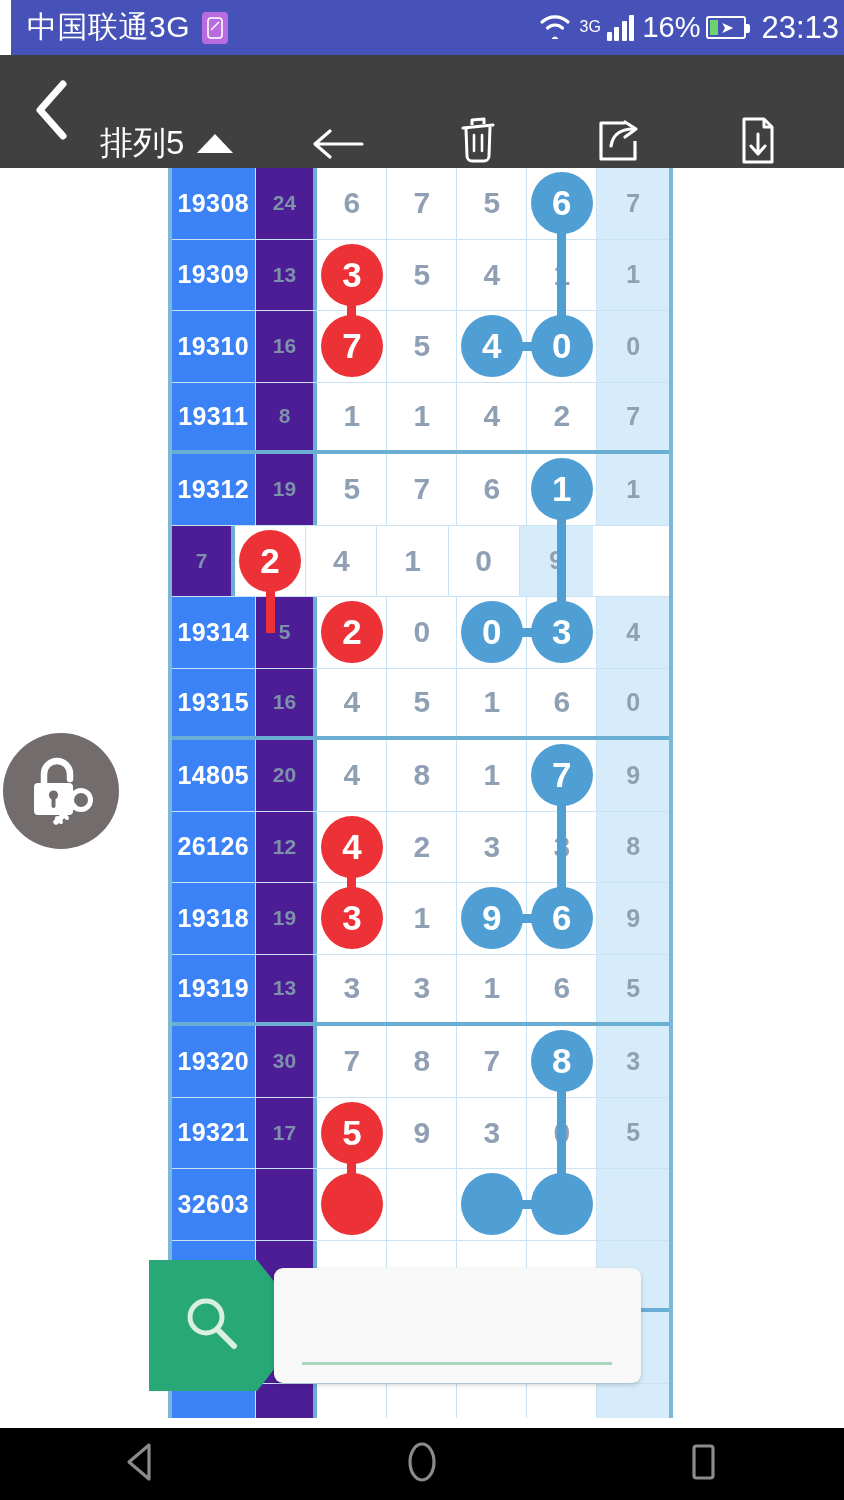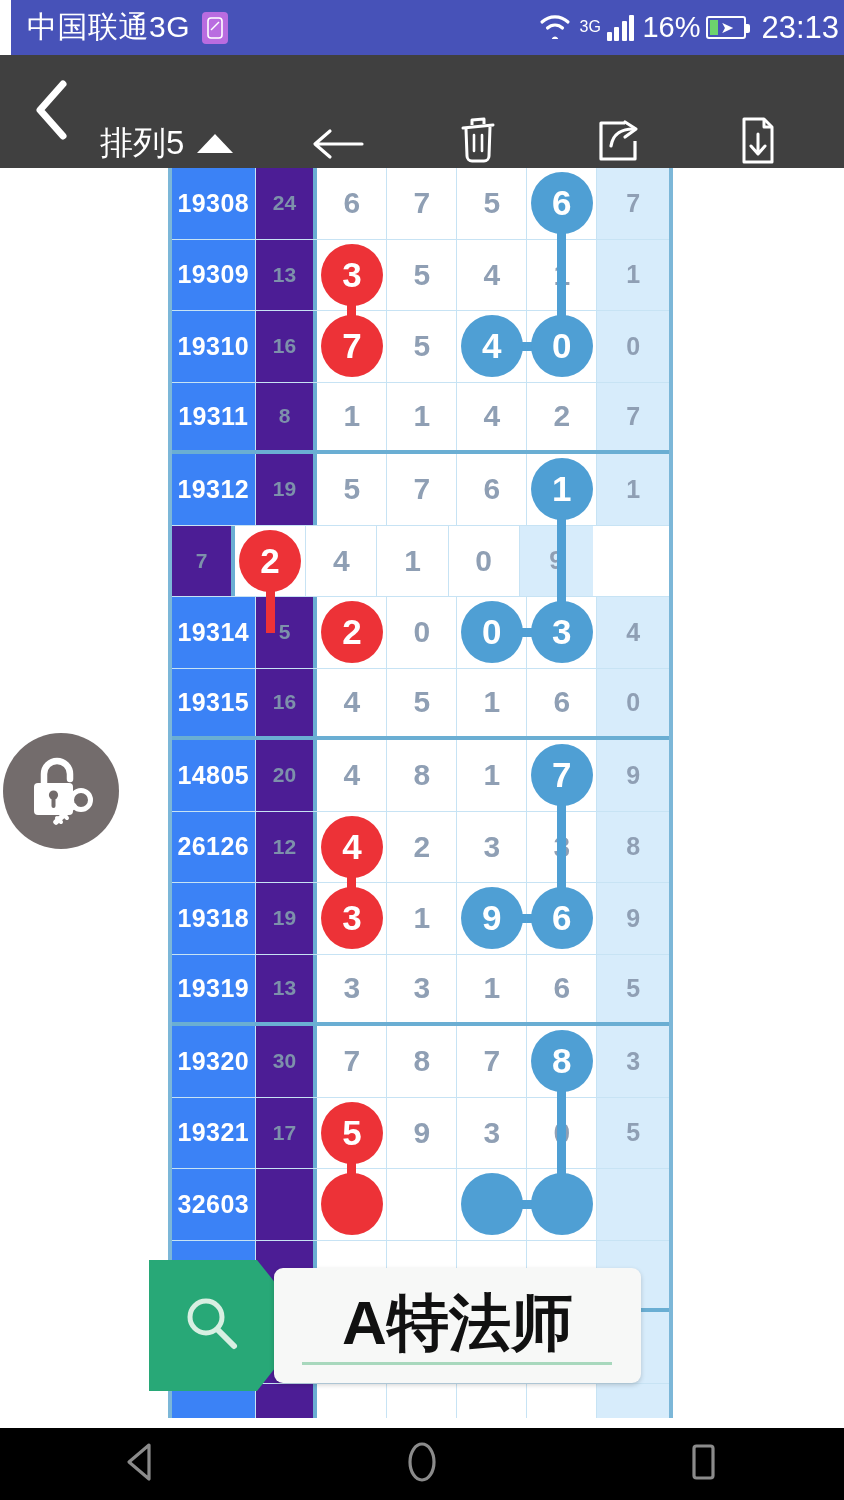--- a/index.html
+++ b/index.html
@@ -580,21 +580,20 @@
 <div id="wm">
   <div class="tag">
     <span>
       <svg width="66" height="66" viewBox="0 0 66 66">
         <circle cx="27" cy="26" r="16" fill="none" stroke="#d8efe2" stroke-width="5"></circle>
         <path d="M39 39 L55 55" stroke="#d8efe2" stroke-width="6" stroke-linecap="round"></path>
       </svg>
     </span>
   </div>
   <div class="panel">
-    <span class="txt">A特法师</span>
     <span class="rule"></span>
   </div>
 </div>
 
 <div id="navbar">
   <div class="nb">
     <span>
       <svg width="36" height="42" viewBox="0 0 36 42">
           <path d="M26 4 L6 21 L26 38 Z" fill="none" stroke="#8b8b8b" stroke-width="3.2" stroke-linejoin="round"></path>
         </svg>

